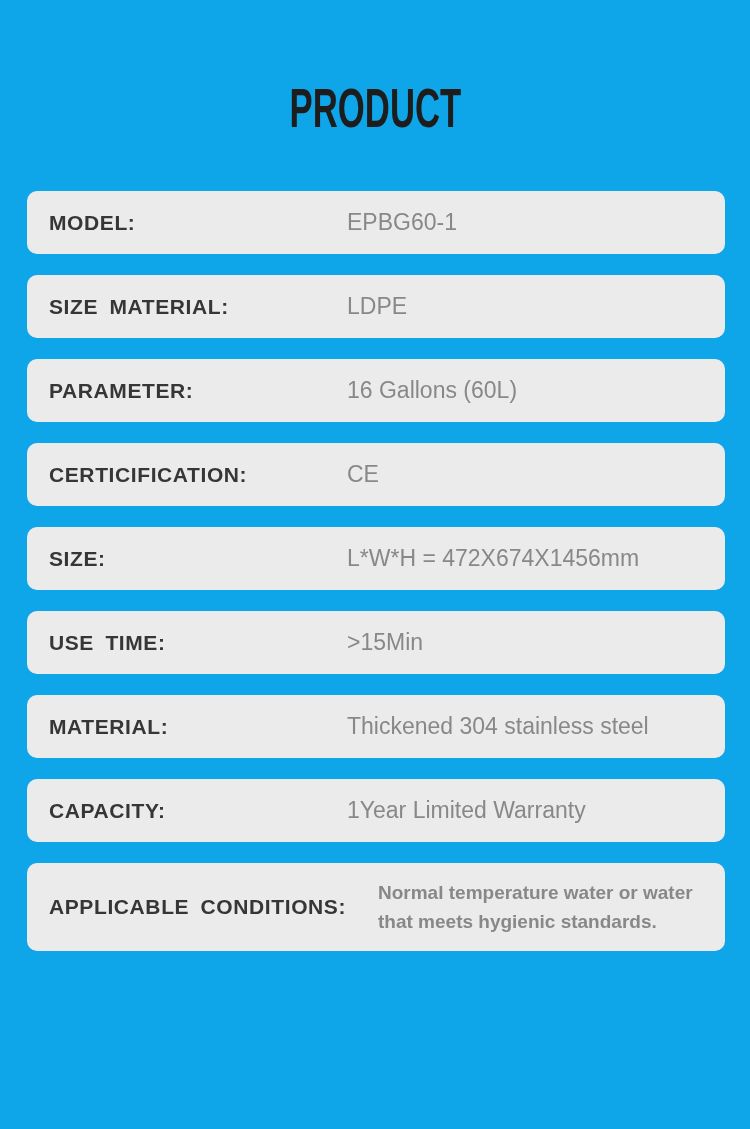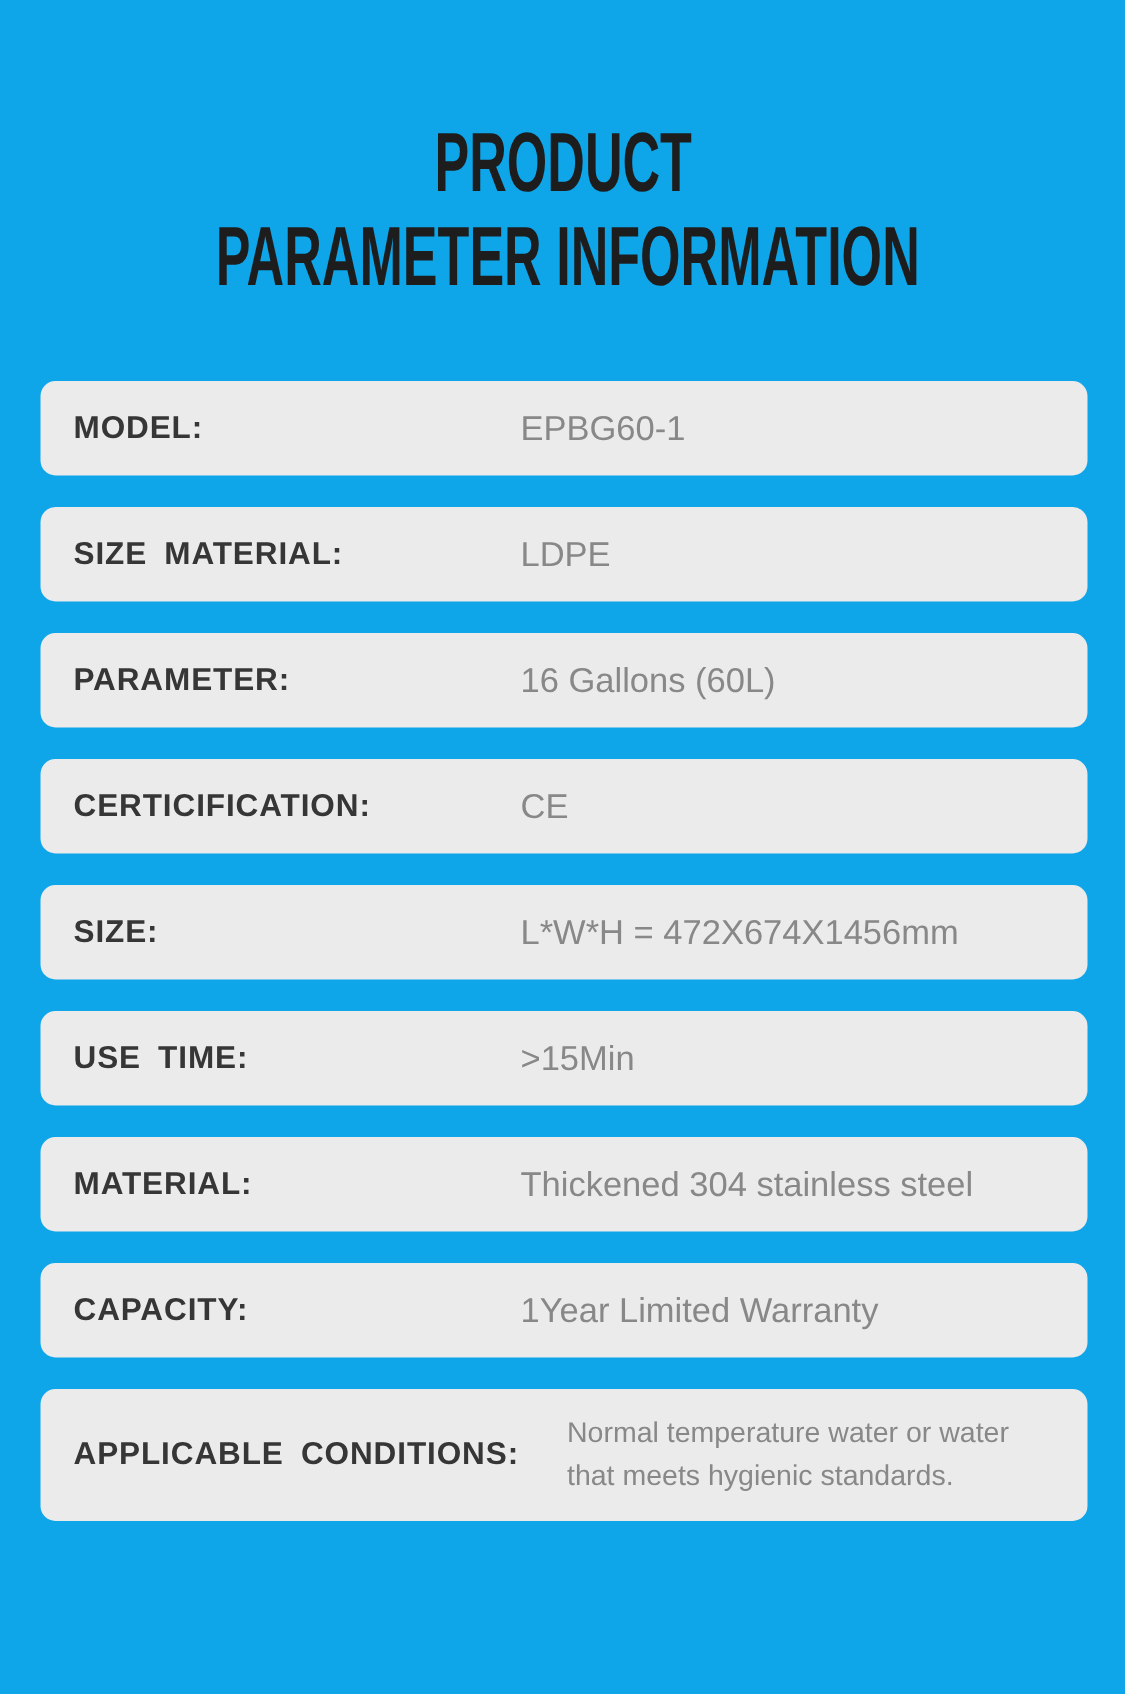--- a/index.html
+++ b/index.html
@@ -68,30 +68,30 @@
   }
   .spec-row.row-tall {
     height: 88px;
     margin-bottom: 0;
   }
   .spec-row.row-tall .spec-value {
     font-size: 19px;
     line-height: 29px;
     padding-left: 31px;
     padding-right: 28px;
+    font-weight: bold;
   }
 </style>
 </head>
 <body>
 
 <div class="page">
 
   <div class="title-wrap">
     <div class="title-line"><span>PRODUCT</span></div>
-    <div class="title-line"><span>PARAMETER INFORMATION</span></div>
   </div>
 
   <div class="rows">
 
     <div class="spec-row">
       <div class="spec-label">MODEL:</div>
       <div class="spec-value">EPBG60-1</div>
     </div>
 
     <div class="spec-row">

